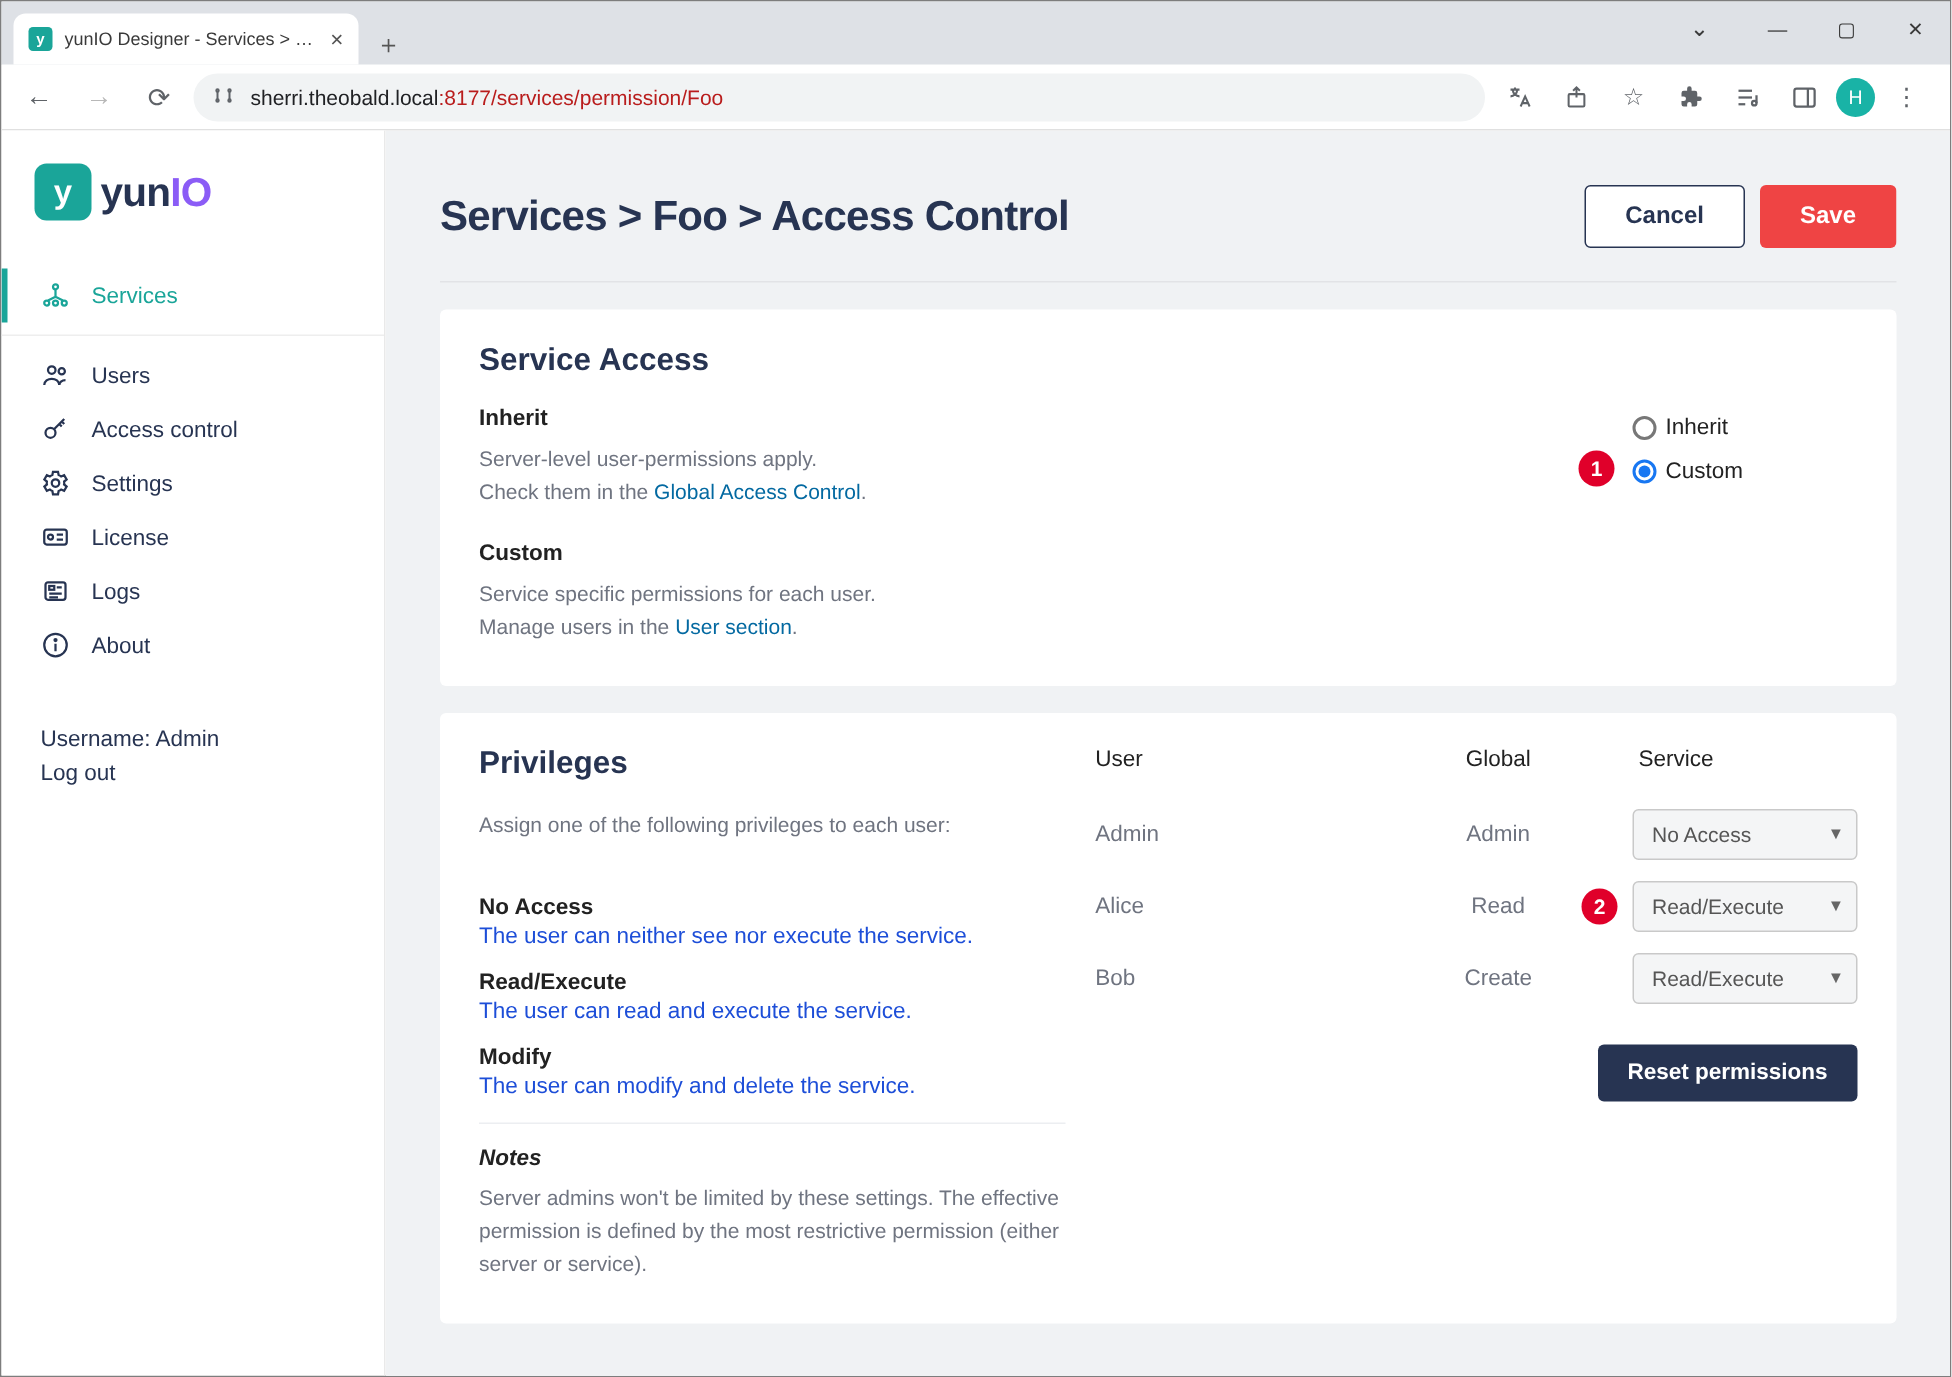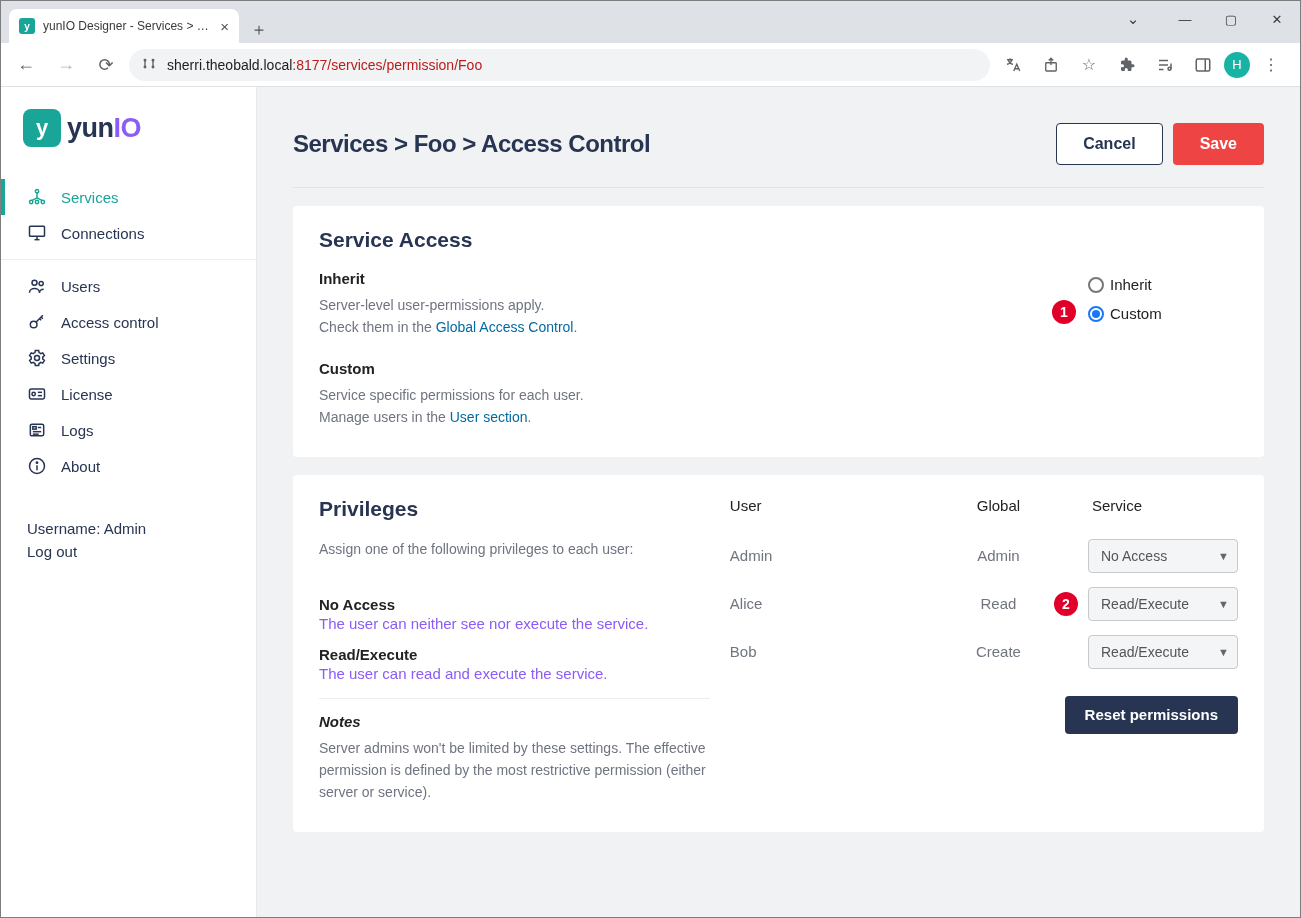--- a/index.html
+++ b/index.html
@@ -183,21 +183,21 @@
     overflow-y: auto;
     padding: 0 0 40px 0;
   }
   .page-head {
     display: flex;
     align-items: center;
     justify-content: space-between;
     padding: 36px 36px 22px 36px;
   }
   .breadcrumb {
-    font-size: 24px;
+    font-size: 28px;
     font-weight: 800;
     color: #273452;
     letter-spacing: -0.5px;
   }
   .breadcrumb .seg { white-space: nowrap;}
   .btn-row { display: flex; gap: 10px; }
   .btn {
     height: 42px;
     padding: 0 26px;
     border-radius: 4px;
@@ -252,21 +252,21 @@
     background: #e0002a;
     color: #fff;
     display:flex; align-items:center; justify-content:center;
     font-size: 14px; font-weight: 600;
   }
 
   
   .priv-grid { display: grid; grid-template-columns: 1fr 1.3fr; gap: 20px; align-items: start;}
   .priv-desc .entry { margin-bottom: 14px; }
   .priv-desc .entry .t { font-weight: 700; font-size: 15px; color:#222; margin-bottom:2px;}
-  .priv-desc .entry .d { color:#8b5cf6; font-size:15px; }
+  .priv-desc .entry .d { color:#1d4ed8; font-size:15px; }
   .priv-table {  }
   .pt-head { display:grid; grid-template-columns: 1fr 1fr 150px; padding: 0 0 18px 0; color:#222; font-size:15px;}
   .pt-head .c2 { text-align:center; }
   .pt-head .c3 { text-align:left; padding-left: 4px;}
   .pt-row { display:grid; grid-template-columns: 1fr 1fr 150px; align-items:center; padding: 7px 0; color:#6f7480; font-size:15px; position:relative;}
   .pt-row .c2 { text-align:center; }
   .select {
     height: 34px;
     border: 1px solid #c9c9c9;
     border-radius: 4px;
@@ -377,30 +377,20 @@
               <svg viewBox="0 0 24 24" fill="none" stroke="currentColor" stroke-width="1.8">
                   <circle cx="12" cy="5" r="2"></circle>
                   <circle cx="5" cy="18" r="2"></circle>
                   <circle cx="19" cy="18" r="2"></circle>
                   <circle cx="12" cy="18" r="2"></circle>
                   <path d="M12 7v6M12 13l-6 3M12 13l6 3"></path>
                 </svg>
             </span>
             <span>Services</span>
           </div>
-          <div class="nav-item">
-            <span class="nav-ico">
-              <svg viewBox="0 0 24 24" fill="none" stroke="currentColor" stroke-width="1.8">
-                  <rect x="3" y="4" width="18" height="12" rx="1"></rect>
-                  <line x1="9" y1="20" x2="15" y2="20"></line>
-                  <line x1="12" y1="16" x2="12" y2="20"></line>
-                </svg>
-            </span>
-            <span>Connections</span>
-          </div>
         </div>
         <div class="nav-group">
           <div class="nav-item">
             <span class="nav-ico">
               <svg viewBox="0 0 24 24" fill="none" stroke="currentColor" stroke-width="1.8">
                   <circle cx="9" cy="8" r="3"></circle>
                   <path d="M3 20c0-3 3-5 6-5s6 2 6 5"></path>
                   <circle cx="17" cy="9" r="2.5"></circle>
                   <path d="M15 20c0-2 2-4 5-4"></path>
                 </svg>
@@ -519,20 +509,24 @@
             <h2>Privileges</h2>
             <div class="muted" style="margin-bottom:36px;">Assign one of the following privileges to each user:</div>
 
             <div class="entry">
               <div class="t">No Access</div>
               <div class="d">The user can neither see nor execute the service.</div>
             </div>
             <div class="entry">
               <div class="t">Read/Execute</div>
               <div class="d">The user can read and execute the service.</div>
+            </div>
+            <div class="entry">
+              <div class="t">Modify</div>
+              <div class="d">The user can modify and delete the service.</div>
             </div>
 
             <div class="hr"></div>
             <div class="notes-h">Notes</div>
             <div class="muted">Server admins won't be limited by these settings. The effective permission is defined by the most restrictive permission (either server or service).</div>
           </div>
 
           <div class="priv-table">
             <div class="pt-head">
               <div>User</div>

